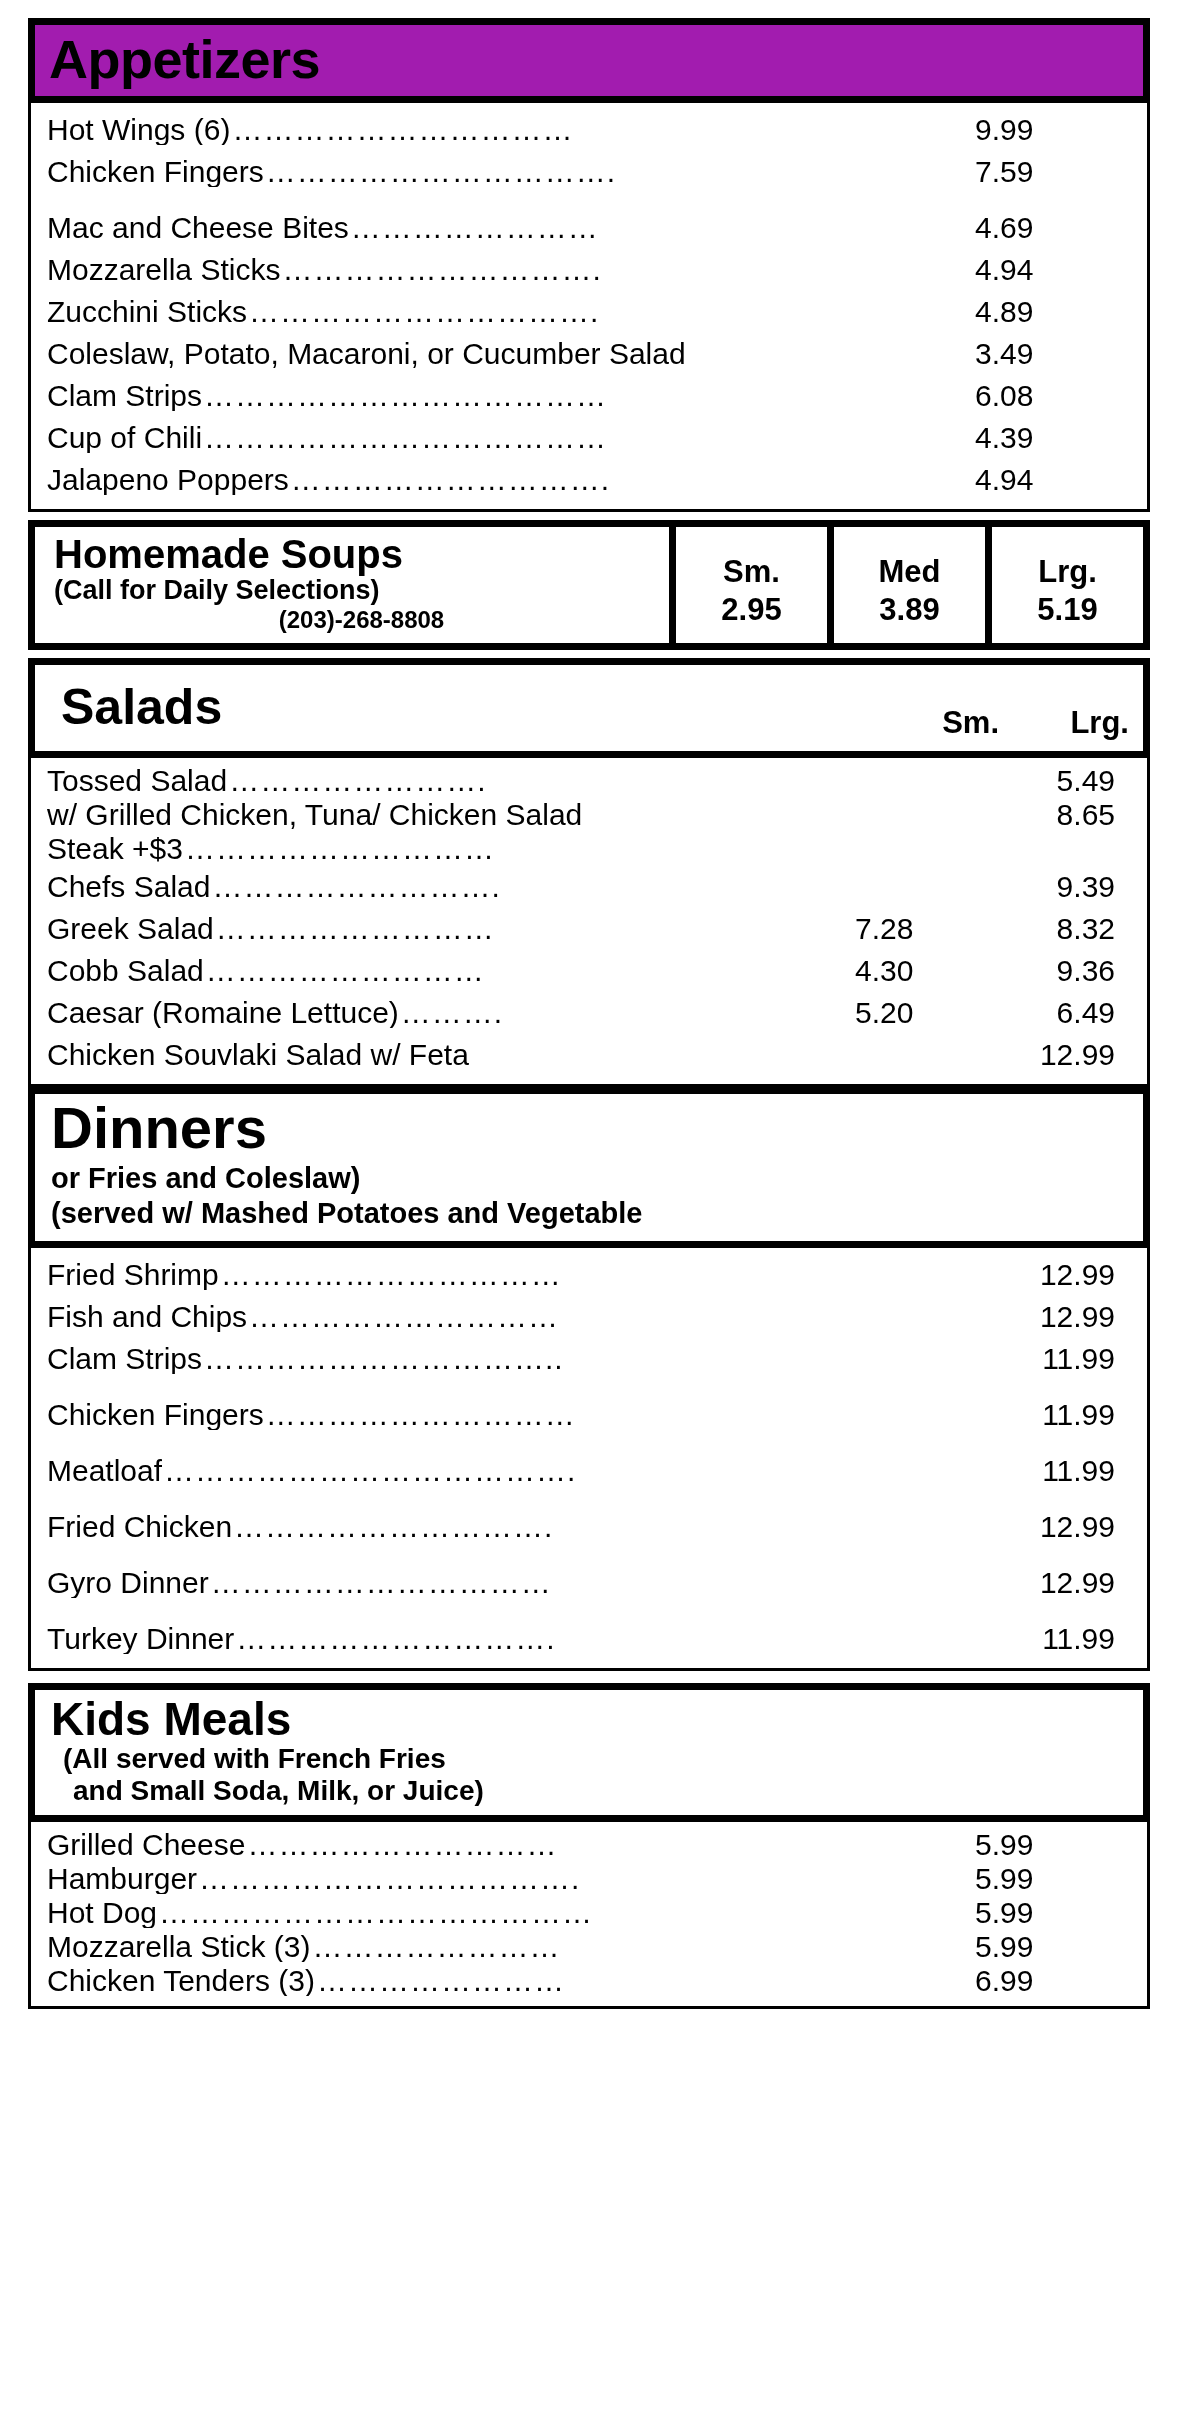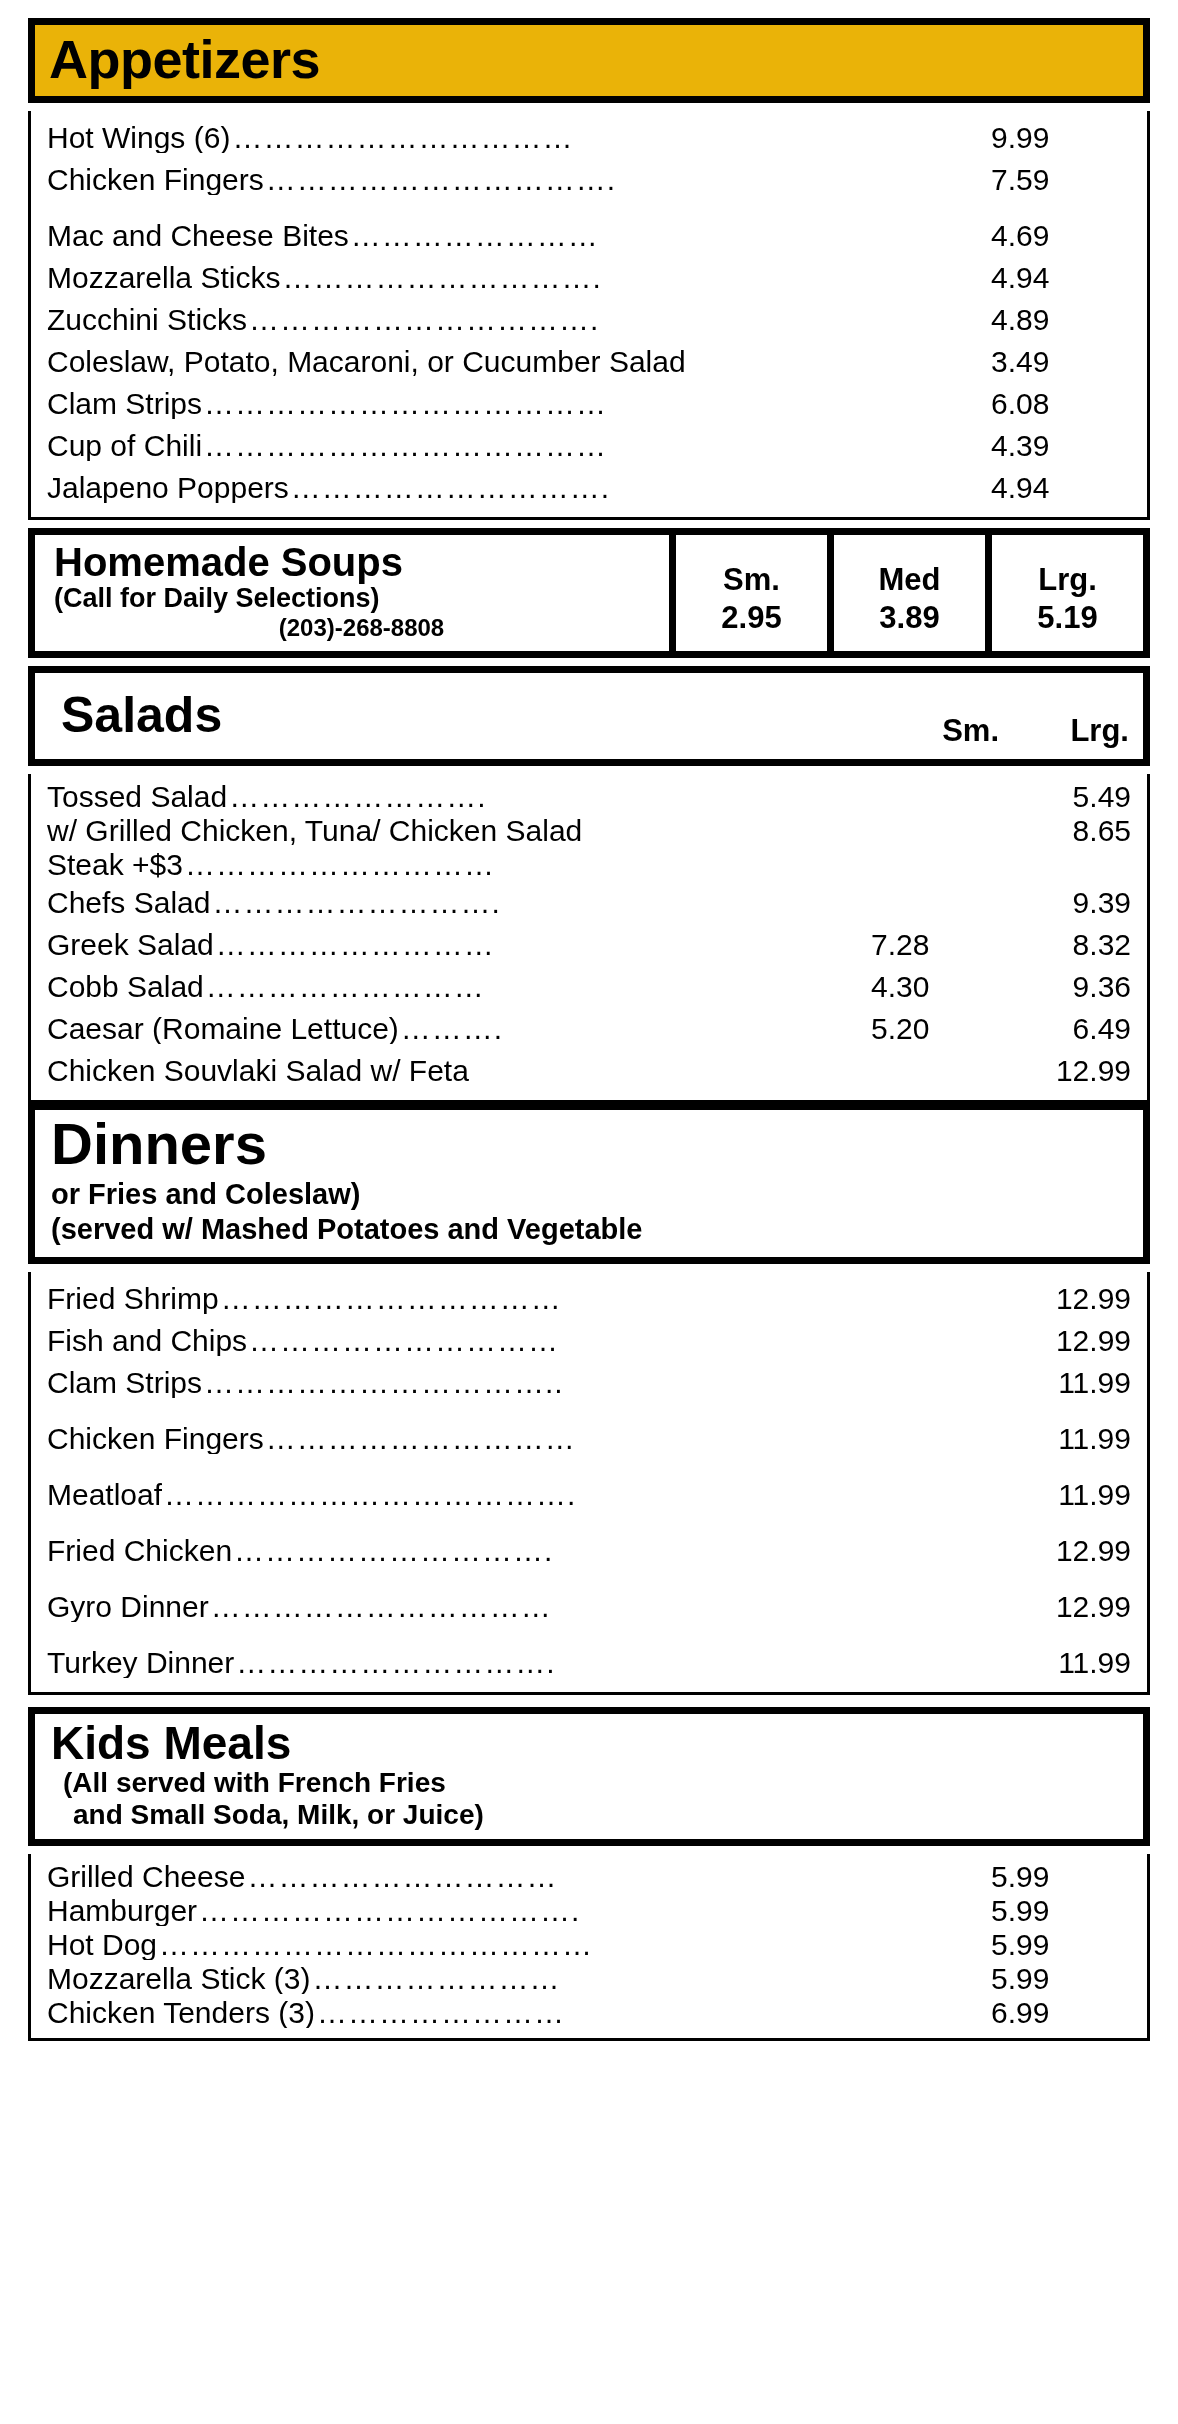--- a/index.html
+++ b/index.html
@@ -16,41 +16,40 @@
     min-height: 2424px;
     position: relative;
     background: #ffffff;
     box-sizing: border-box;
     padding: 18px 28px 10px 28px;
   }
 
   
   .headbox {
     border: 7px solid #000;
-    background: #eab308;
+    background: #a21caf;
     box-sizing: border-box;
     padding: 6px 14px 8px 14px;
     margin: 0;
   }
   .headbox h1 {
     margin: 0;
     font-size: 54px;
     font-weight: bold;
     letter-spacing: -0.5px;
     line-height: 1.05;
   }
 
   
   .items {
     border-left: 3px solid #000;
     border-right: 3px solid #000;
     border-bottom: 3px solid #000;
     box-sizing: border-box;
-    padding: 6px 16px 8px 16px;
-    margin-top: 8px;
+    padding: 6px 32px 8px 16px;
   }
   .row {
     display: flex;
     align-items: baseline;
     font-size: 30px;
     line-height: 1.0;
     padding: 6px 0 6px 0;
     white-space: nowrap;
   }
   .row .nm {

